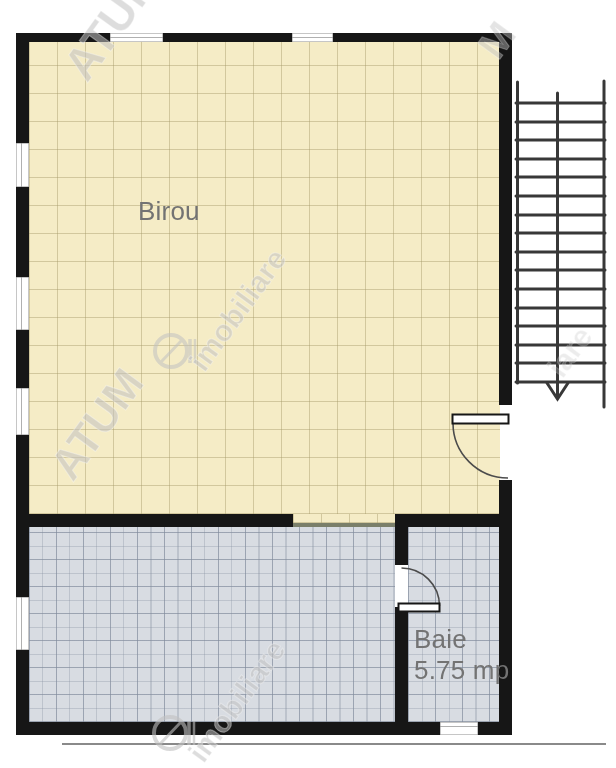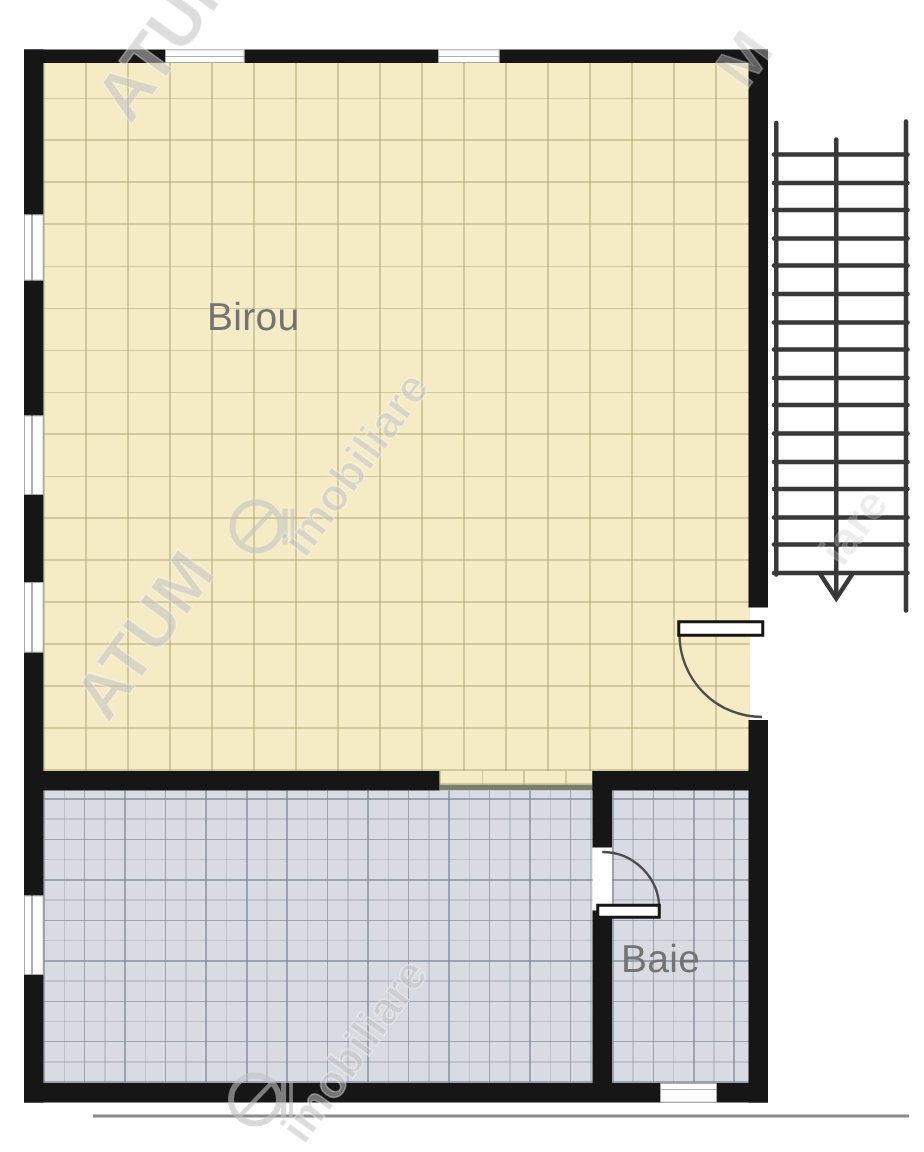--- a/index.html
+++ b/index.html
@@ -131,15 +131,16 @@
 
   <div class="wm" style="left:570px;top:352px;font-size:30px;opacity:.55;">iare</div>
 
   <div class="abs room-label" style="left:138px;top:196px;">
     <div>Birou</div>
   </div>
   <div class="abs room-label" style="left:87px;top:567px;">
   </div>
   <div class="abs room-label" style="left:414px;top:624px;">
     <div>Baie</div>
+    <div>5.75 mp</div>
   </div>
 
 </div>
 
 </body></html>

